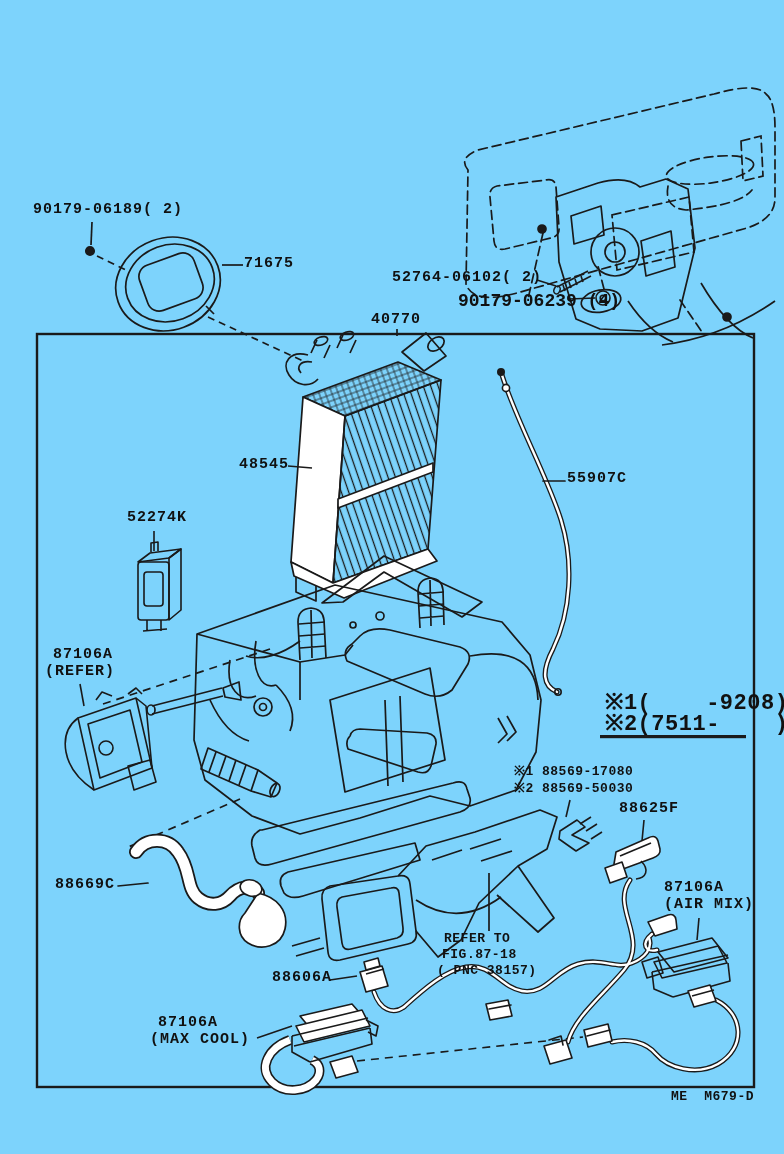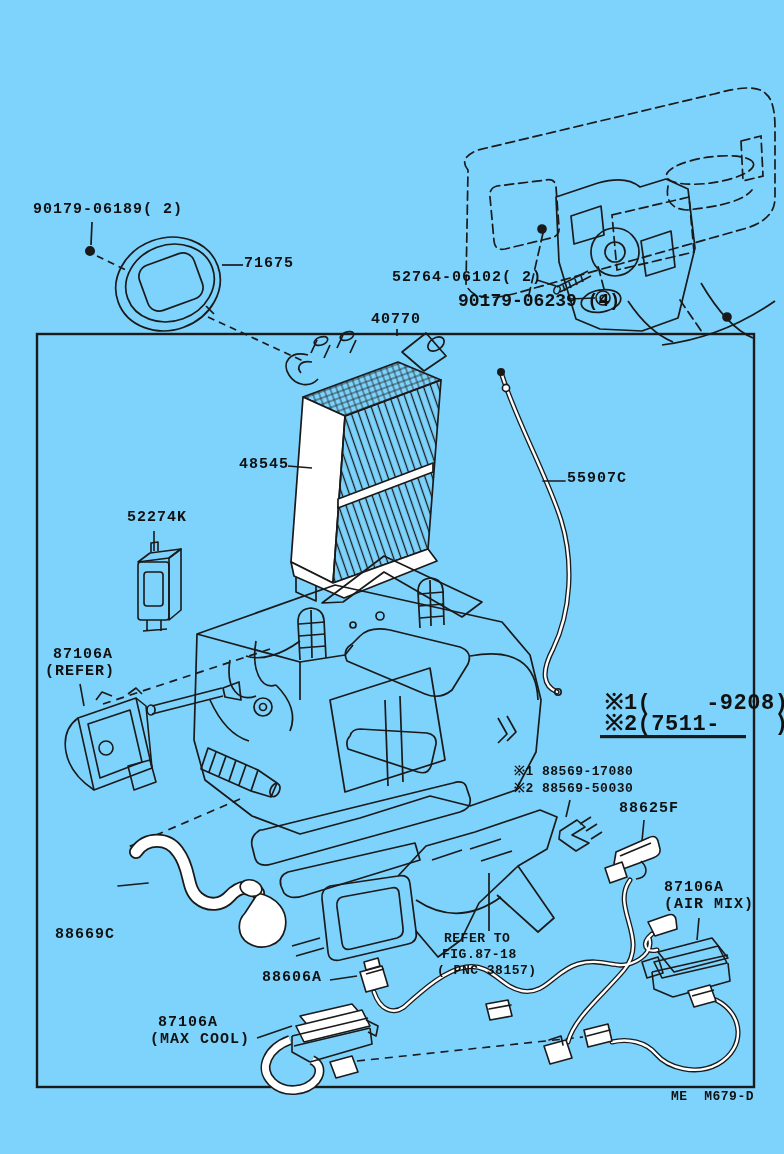--- a/index.html
+++ b/index.html
@@ -278,23 +278,23 @@
   <div class="lbl" style="left:239px;top:457px">48545</div>
   <div class="lbl" style="left:567px;top:471px">55907C</div>
   <div class="lbl" style="left:127px;top:510px">52274K</div>
   <div class="lbl" style="left:53px;top:647px">87106A</div>
   <div class="lbl" style="left:45px;top:664px">(REFER)</div>
   <div class="lbl note" style="left:605px;top:692px">※1(    -9208)</div>
   <div class="lbl note" style="left:605px;top:713px">※2(7511-    )</div>
   <div class="lbl sm" style="left:514px;top:765px">※1 88569-17080</div>
   <div class="lbl sm" style="left:514px;top:782px">※2 88569-50030</div>
   <div class="lbl" style="left:619px;top:801px">88625F</div>
-  <div class="lbl" style="left:55px;top:927px">88669C</div>
+  <div class="lbl" style="left:55px;top:877px">88669C</div>
   <div class="lbl" style="left:664px;top:880px">87106A</div>
   <div class="lbl" style="left:664px;top:897px">(AIR MIX)</div>
   <div class="lbl md" style="left:444px;top:932px">REFER TO</div>
   <div class="lbl md" style="left:442px;top:948px">FIG.87-18</div>
   <div class="lbl md" style="left:437px;top:964px">( PNC 38157)</div>
-  <div class="lbl" style="left:262px;top:970px">88606A</div>
+  <div class="lbl" style="left:272px;top:970px">88606A</div>
   <div class="lbl" style="left:158px;top:1015px">87106A</div>
   <div class="lbl" style="left:150px;top:1032px">(MAX COOL)</div>
   <div class="lbl md" style="left:671px;top:1090px">ME  M679-D</div>
 </div>
 
 </body></html>

